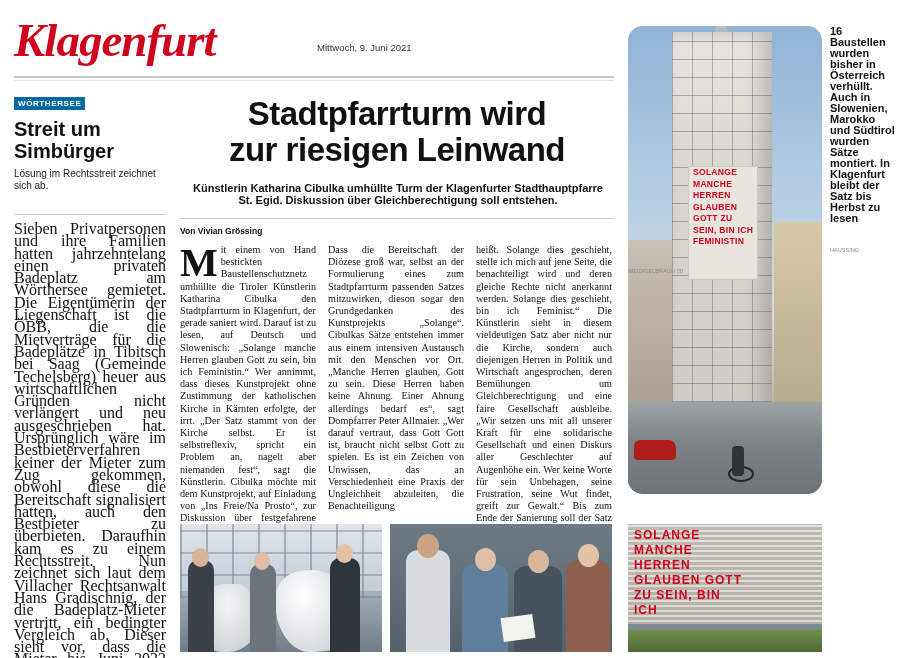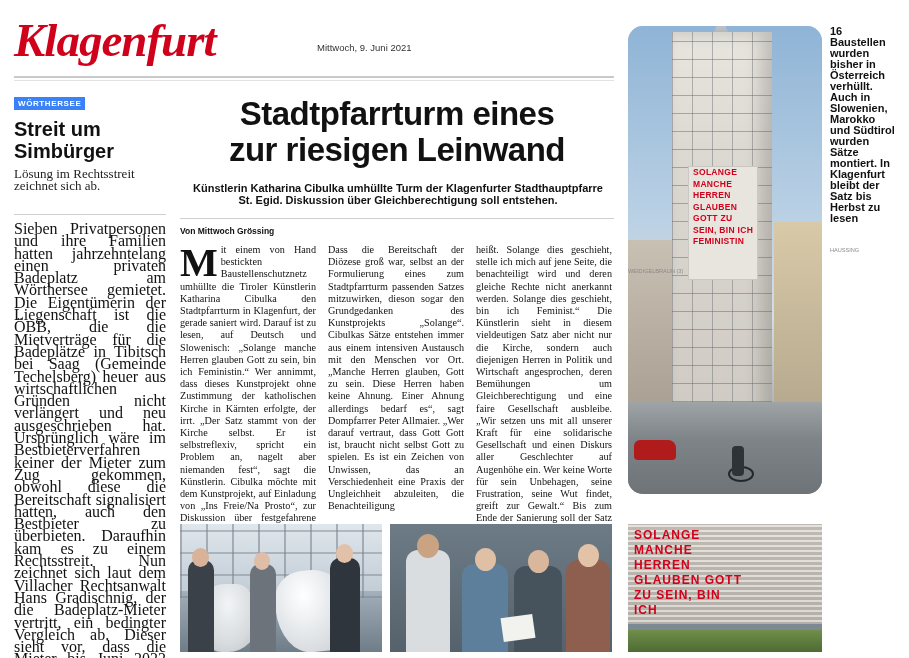--- a/index.html
+++ b/index.html
@@ -65,40 +65,40 @@
 
   
   .left-col {
     position: absolute;
     left: 14px;
     top: 92px;
     width: 152px;
   }
   .kicker {
     display: inline-block;
-    background: #3b82f6;
+    background: #0369a1;
     color: #ffffff;
     font-family: "Liberation Sans", sans-serif;
     font-weight: bold;
     font-size: 8px;
     letter-spacing: 0.6px;
     padding: 2px 4px 2px 4px;
     margin-bottom: 6px;
   }
   .left-headline {
     font-family: "Liberation Sans", sans-serif;
     font-weight: bold;
     font-size: 20px;
     line-height: 22px;
     color: #111111;
     margin: 2px 0 6px 0;
   }
   .left-sub {
-    font-family: Liberation Serif, serif;
-    font-size: 13px;
+    font-family: Liberation Sans, sans-serif;
+    font-size: 10px;
     line-height: 12px;
     color: #222222;
     margin-bottom: 22px;
   }
   .left-rule {
     width: 100%;
     height: 1px;
     background: #cfcfcf;
     margin: 6px 0 8px 0;
   }
@@ -416,27 +416,27 @@
     <div class="left-sub">Lösung im Rechtsstreit zeichnet sich ab.</div>
     <div class="left-rule"></div>
     <div class="left-body">
       <p>Sieben Privatpersonen und ihre Familien hatten jahrzehntelang einen privaten Badeplatz am Wörthersee gemietet. Die Eigentümerin der Liegenschaft ist die ÖBB, die die Mietverträge für die Badeplätze in Tibitsch bei Saag (Gemeinde Techelsberg) heuer aus wirtschaftlichen Gründen nicht verlängert und neu ausgeschrieben hat. Ursprünglich wäre im Bestbieterverfahren keiner der Mieter zum Zug gekommen, obwohl diese die Bereitschaft signalisiert hatten, auch den Bestbieter zu überbieten. Daraufhin kam es zu einem Rechtsstreit. Nun zeichnet sich laut dem Villacher Rechtsanwalt Hans Gradischnig, der die Badeplatz-Mieter vertritt, ein bedingter Vergleich ab. Dieser sieht vor, dass die Mieter bis Juni 2022 ihre Badeplätze nutzen dürfen, allerdings zu den Konditionen des Bestbieters. „Meinen Klienten empfehle ich, den Vergleich anzunehmen“, sagt Gradischnig. „Wir sind auf einem guten Weg“, sagt ÖBB-Pressesprecherin Rosanna Zernatto-Peschel. Sowohl Mieter als auch ÖBB können sich aber noch bis 28. Juni dagegen entscheiden.</p>
     </div>
     <div class="byline-right">Bettina Auer</div>
   </div>
 
   <div class="main-head">
     <h1>
-      <span>Stadtpfarrturm eines</span><br>
+      <span>Stadtpfarrturm wird</span><br>
       <span>zur riesigen Leinwand</span>
     </h1>
   </div>
   <div class="main-sub">Künstlerin Katharina Cibulka umhüllte Turm der Klagenfurter Stadthauptpfarre St. Egid. Diskussion über Gleichberechtigung soll entstehen.</div>
   <div class="main-sub-rule"></div>
-  <div class="author">Von Mittwoch Grössing</div>
+  <div class="author">Von Vivian Grössing</div>
 
   <div class="body-cols">
     <div class="bcol">
       <p class="dropcap">Mit einem von Hand bestickten Baustellenschutznetz umhüllte die Tiroler Künstlerin Katharina Cibulka den Stadtpfarrturm in Klagenfurt, der gerade saniert wird. Darauf ist zu lesen, auf Deutsch und Slowenisch: „Solange manche Herren glauben Gott zu sein, bin ich Feministin.“ Wer annimmt, dass dieses Kunstprojekt ohne Zustimmung der katholischen Kirche in Kärnten erfolgte, der irrt. „Der Satz stammt von der Kirche selbst. Er ist selbstreflexiv, spricht ein Problem an, nagelt aber niemanden fest“, sagt die Künstlerin. Cibulka möchte mit dem Kunstprojekt, auf Einladung von „Ins Freie/Na Prosto“, zur Diskussion über festgefahrene Rollenbilder und Geschlechterrollen anregen.</p>
     </div>
     <div class="bcol">
       <p>Dass die Bereitschaft der Diözese groß war, selbst an der Formulierung eines zum Stadtpfarrturm passenden Satzes mitzuwirken, dieson sogar den Grundgedanken des Kunstprojekts „Solange“. Cibulkas Sätze entstehen immer aus einem intensiven Austausch mit den Menschen vor Ort. „Manche Herren glauben, Gott zu sein. Diese Herren haben keine Ahnung. Einer Ahnung allerdings bedarf es“, sagt Dompfarrer Peter Allmaier. „Wer darauf vertraut, dass Gott Gott ist, braucht nicht selbst Gott zu spielen. Es ist ein Zeichen von Unwissen, das an Verschiedenheit eine Praxis der Ungleichheit abzuleiten, die Benachteiligung</p>
     </div>
     <div class="bcol">
       <p>heißt. Solange dies geschieht, stelle ich mich auf jene Seite, die benachteiligt wird und deren gleiche Rechte nicht anerkannt werden. Solange dies geschieht, bin ich Feminist.“

